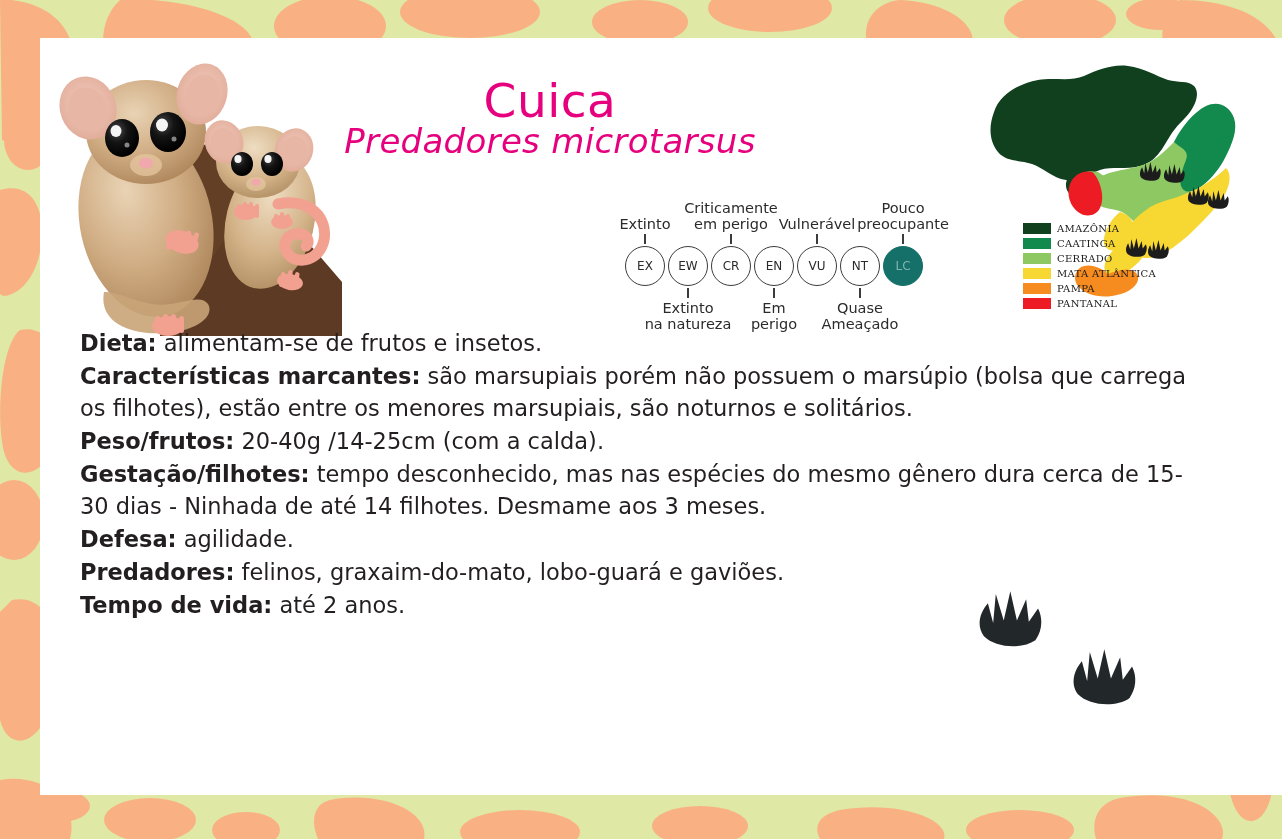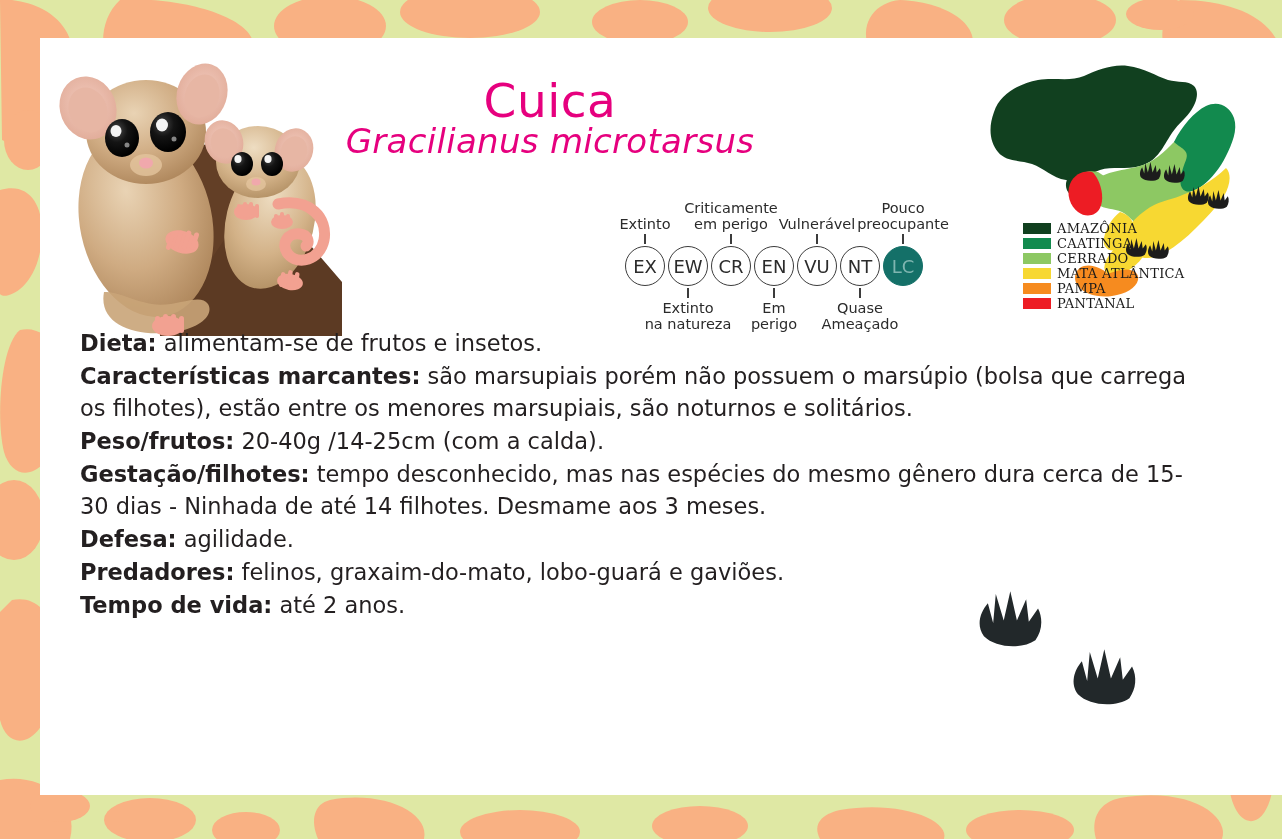--- a/index.html
+++ b/index.html
@@ -85,21 +85,21 @@
   }
   .cs-circle {
     width: 40px;
     height: 40px;
     border-radius: 50%;
     border: 1.4px solid #3c3c3c;
     box-sizing: border-box;
     display: flex;
     align-items: center;
     justify-content: center;
-    font-size: 18px;
+    font-size: 12px;
     color: #2b2b2b;
     background: #ffffff;
     text-align: right;
   }
   .cs-circle.active {
     background: #147068;
     border-color: #147068;
     color: #7fb5b0;
   }
   .cs-label {
@@ -136,21 +136,21 @@
     margin-bottom: 0px;
   }
   .legend-swatch {
     width: 28px;
     height: 11px;
     margin-right: 6px;
     flex: none;
   }
   .legend-text {
     font-family: "DejaVu Serif", serif;
-    font-size: 13px;
+    font-size: 10px;
     color: #1a1a1a;
     letter-spacing: 0.3px;
     white-space: nowrap;
   }
 
   
   #fact-list {
     position: absolute;
     left: 40px;
     top: 290px;
@@ -335,21 +335,21 @@
     <g fill="#f2a191">
       <ellipse cx="248" cy="236" rx="13" ry="8" transform="rotate(10 248 236)"></ellipse>
       <rect x="238" y="226" width="4.5" height="15" rx="2.2" transform="rotate(10 240 234)"></rect>
       <rect x="245" y="224" width="4.5" height="17" rx="2.2" transform="rotate(10 247 233)"></rect>
       <rect x="252" y="226" width="4.5" height="15" rx="2.2" transform="rotate(10 254 234)"></rect>
     </g>
   </svg>
 
   <div id="title-block">
     <div id="common-name">Cuica</div>
-    <div id="scientific-name">Gracilianus microtarsus</div>
+    <div id="scientific-name">Predadores microtarsus</div>
   </div>
 
   <div id="conservation-scale">
     <div class="cs-row" id="cs-row">
         <div class="cs-circle">EX</div>
         <div class="cs-circle">EW</div>
         <div class="cs-circle">CR</div>
         <div class="cs-circle">EN</div>
         <div class="cs-circle">VU</div>
         <div class="cs-circle">NT</div>

